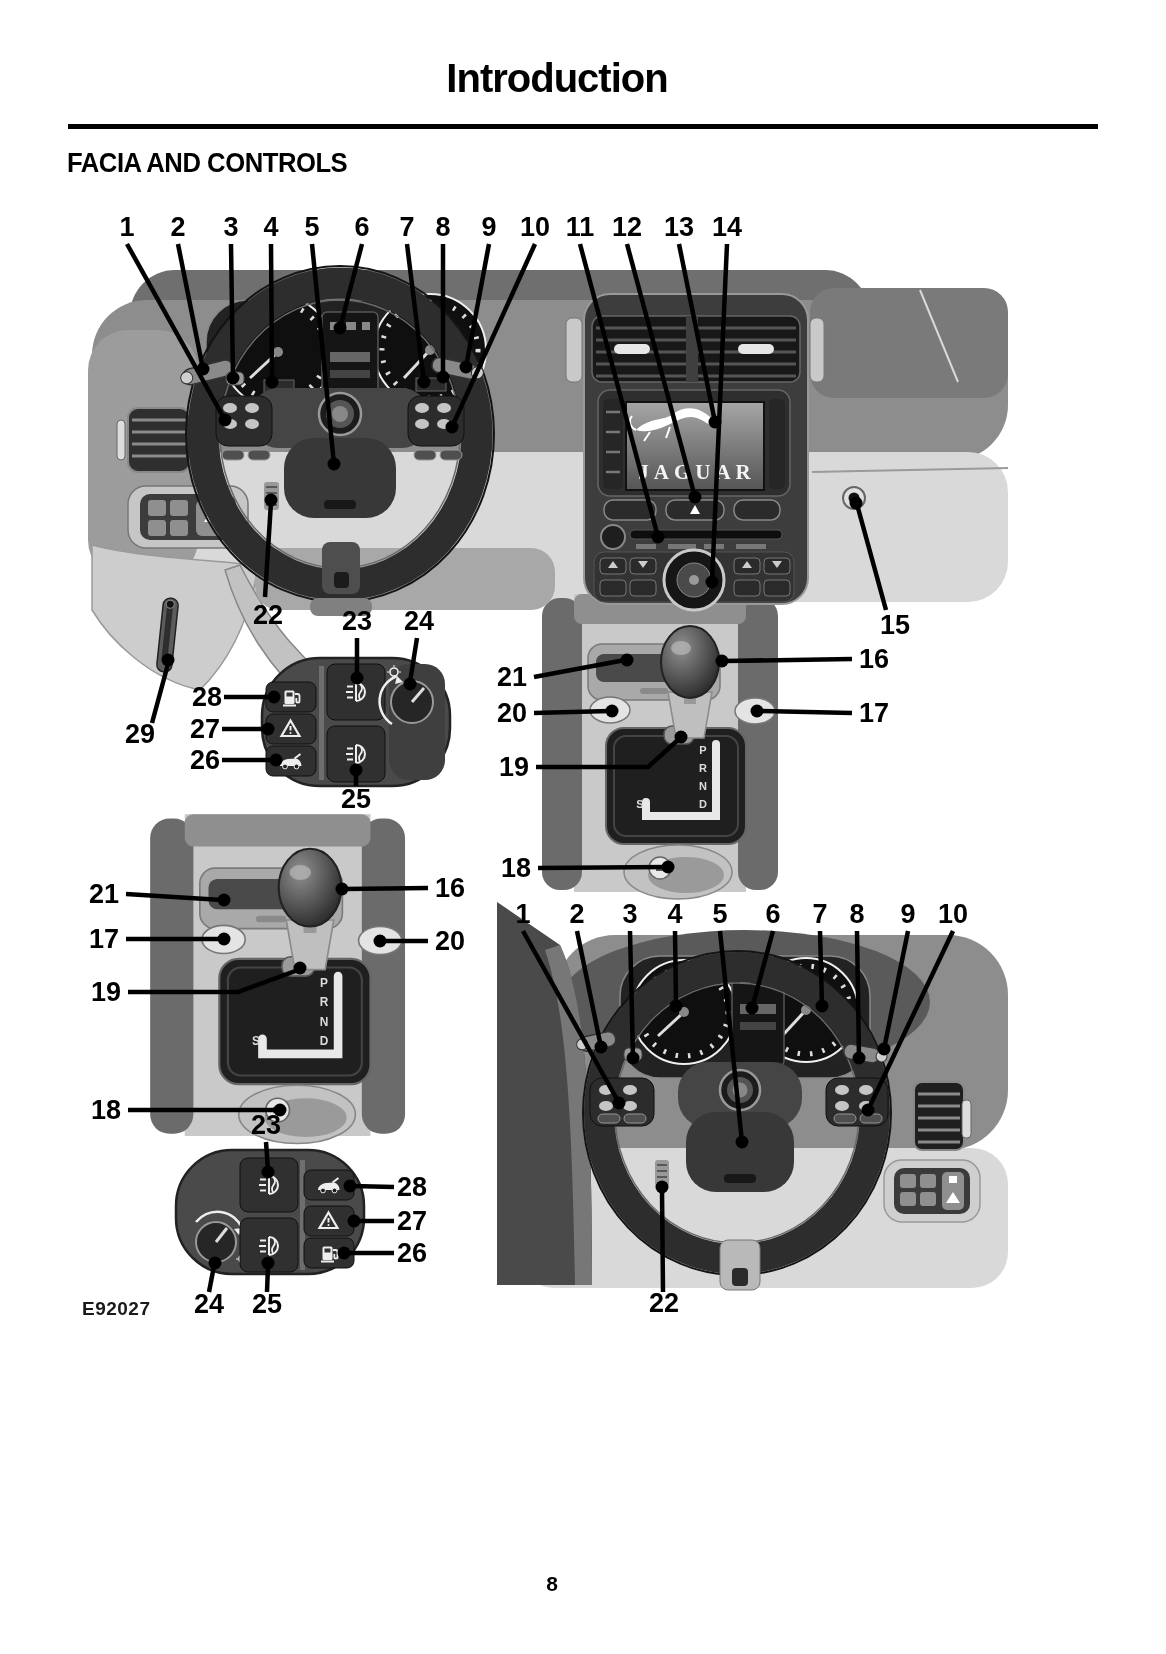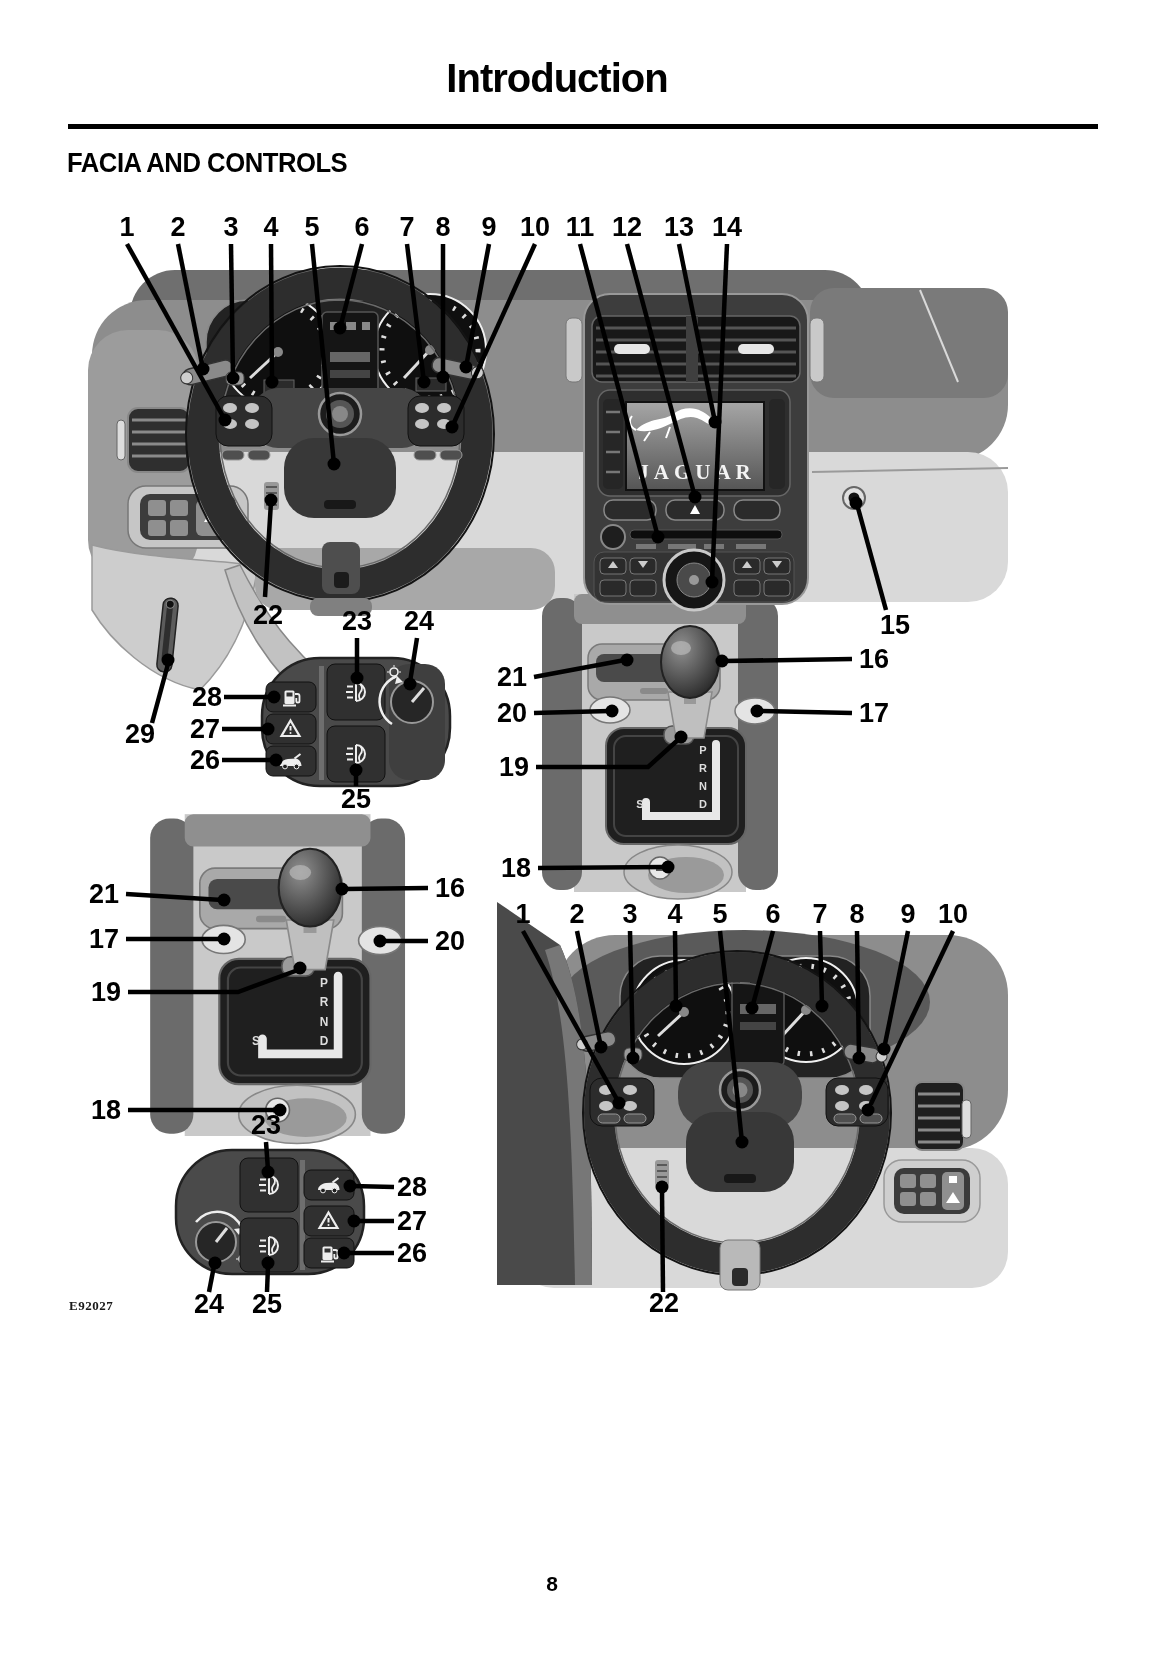--- a/index.html
+++ b/index.html
@@ -3,21 +3,21 @@
 <meta charset="utf-8">
 <style>
   html,body{margin:0;padding:0;background:#fff;}
   .page{position:relative;width:1166px;height:1654px;background:#ffffff;overflow:hidden;
         font-family:"Liberation Sans",sans-serif;color:#000;}
   .title{position:absolute;left:0;right:52px;top:56px;text-align:center;
          font-size:40px;font-weight:bold;letter-spacing:-1px;}
   .rule{position:absolute;left:68px;top:124px;width:1030px;height:5px;background:#000;}
   .heading{position:absolute;left:67px;top:148px;font-size:27px;font-weight:bold;
            letter-spacing:-0.5px;transform:scaleX(0.95);transform-origin:left center;white-space:nowrap;}
-  .figcode{position:absolute;left:69px;top:1298px;font-size:13px;font-weight:bold;letter-spacing:0.5px;color:#1a1a1a;font-family:Liberation Serif, serif;}
+  .figcode{position:absolute;left:82px;top:1298px;font-size:19px;font-weight:bold;letter-spacing:0.5px;color:#1a1a1a;}
   .pagenum{position:absolute;left:0;right:62px;top:1572px;text-align:center;font-size:21px;font-weight:bold;}
   svg{position:absolute;left:0;top:0;}
   .co line,.co polyline{stroke:#000;stroke-width:4.5;fill:none;}
   .co circle{fill:#000;}
   .co text{font:bold 27px "Liberation Sans",sans-serif;text-anchor:middle;fill:#000;}
   .tiny{font:bold 11px "Liberation Sans",sans-serif;fill:#ddd;text-anchor:middle;}
   .brand{font:600 21px "Liberation Serif",serif;letter-spacing:5px;fill:#f4f4f4;text-anchor:middle;}
 </style>
 </head>
 <body>

